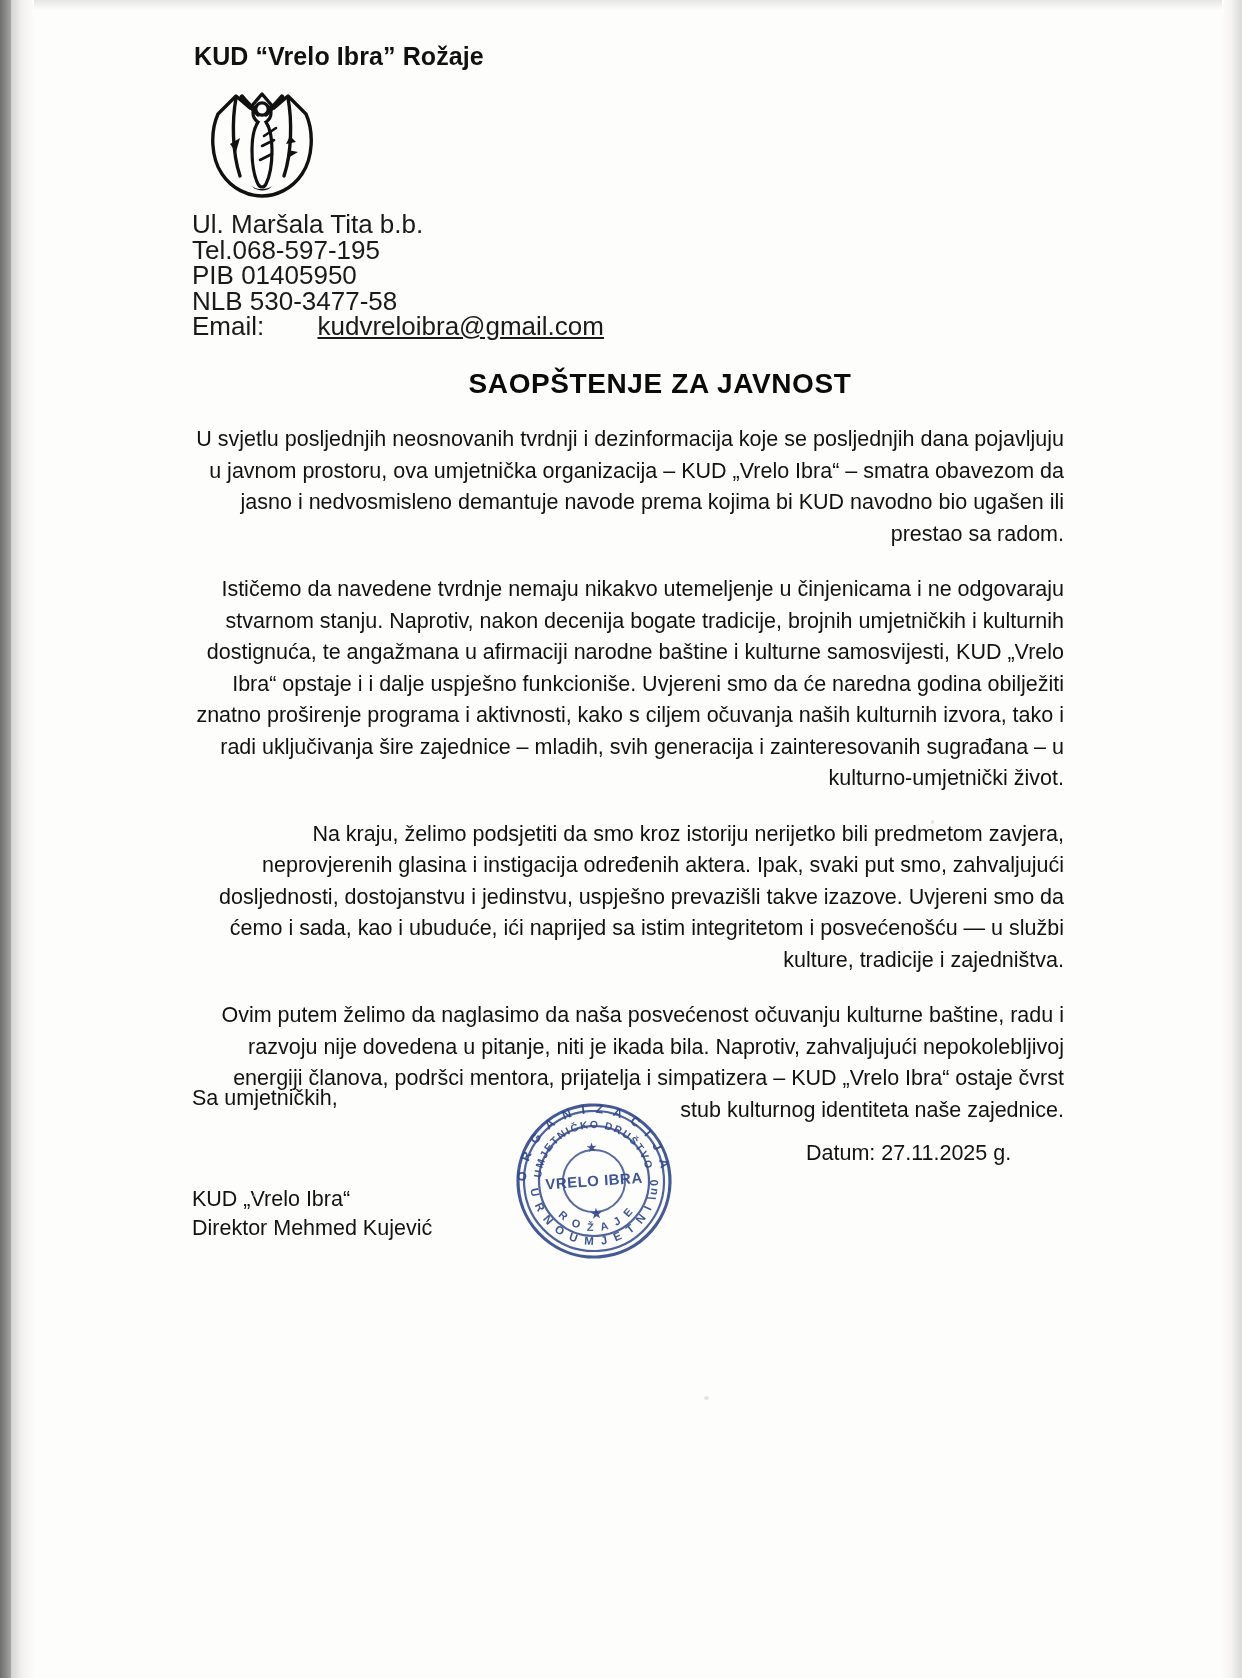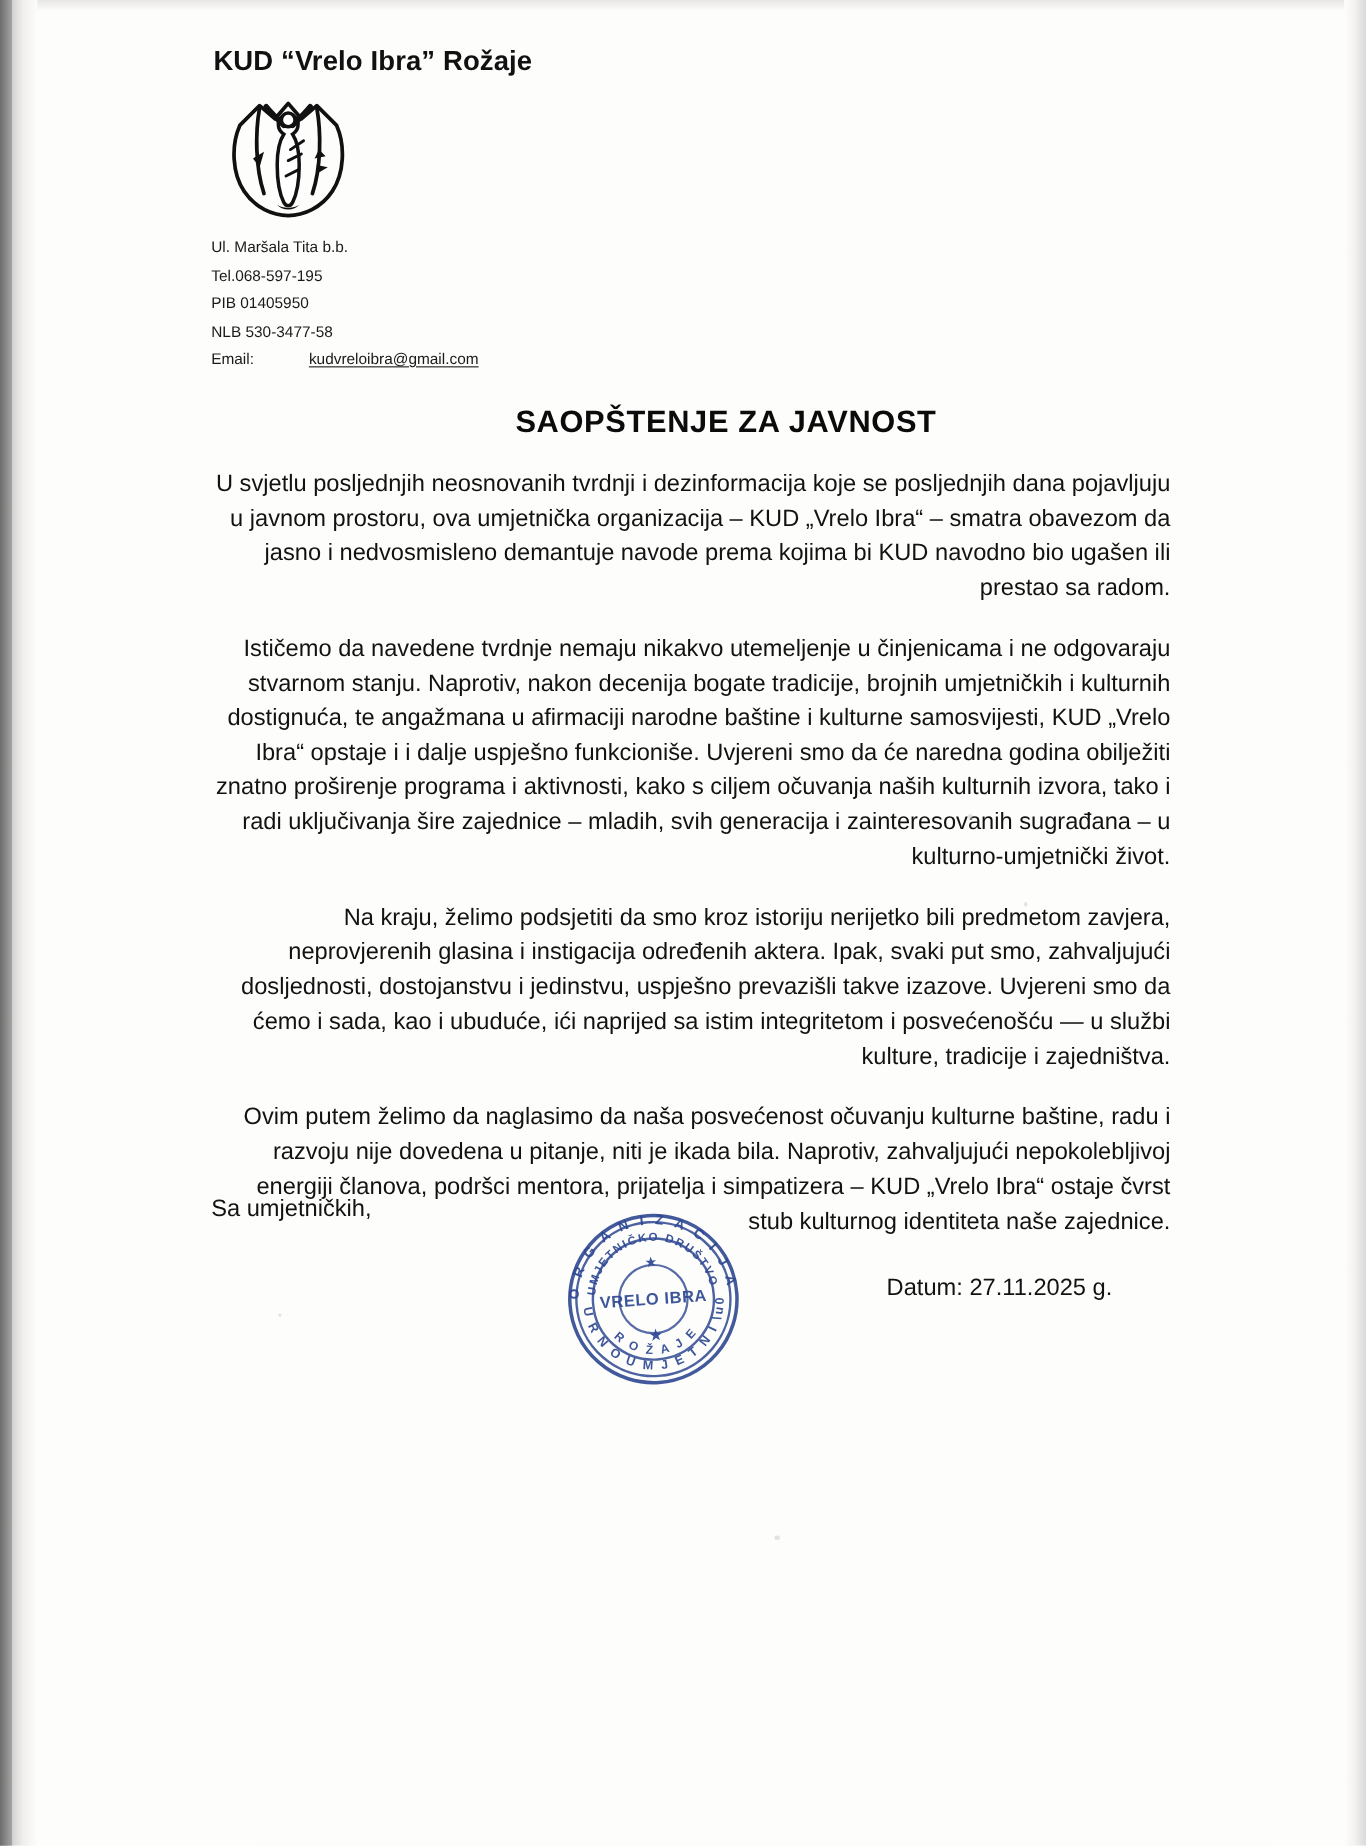--- a/index.html
+++ b/index.html
@@ -62,21 +62,21 @@
   .logo-wrap {
     position: absolute;
     left: 186px; top: 80px;
     width: 120px; height: 122px;
   }
   .logo-wrap svg { display: block; }
 
   .contact-block {
     position: absolute;
     left: 176px; top: 212px;
-    font-size: 14px;
+    font-size: 26px;
     line-height: 25.5px;
     color: #1a1a1a;
     white-space: nowrap;
   }
   .contact-line { display: block; }
   .email-line .email-addr {
     text-decoration: underline;
     text-underline-offset: 2px;
     margin-left: 46px;
   }
@@ -122,21 +122,20 @@
     color: #121212;
   }
   .sign-block div { display: block; }
 
   .date-line {
     position: absolute;
     left: 790px; top: 1141px;
     font-size: 21.5px;
     color: #121212;
     white-space: nowrap;
-    margin-top: 17px;
   }
 
   
   .stamp {
     position: absolute;
     left: 490px; top: 1093px;
     width: 176px; height: 176px;
     opacity: 0.93;
     transform: rotate(-4deg);
   }
@@ -212,20 +211,24 @@
 
   <div class="body-copy">
     <p>U svjetlu posljednjih neosnovanih tvrdnji i dezinformacija koje se posljednjih dana pojavljuju u javnom prostoru, ova umjetnička organizacija – KUD „Vrelo Ibra“ – smatra obavezom da jasno i nedvosmisleno demantuje navode prema kojima bi KUD navodno bio ugašen ili prestao sa radom.</p>
     <p>Ističemo da navedene tvrdnje nemaju nikakvo utemeljenje u činjenicama i ne odgovaraju stvarnom stanju. Naprotiv, nakon decenija bogate tradicije, brojnih umjetničkih i kulturnih dostignuća, te angažmana u afirmaciji narodne baštine i kulturne samosvijesti, KUD „Vrelo Ibra“ opstaje i i dalje uspješno funkcioniše. Uvjereni smo da će naredna godina obilježiti znatno proširenje programa i aktivnosti, kako s ciljem očuvanja naših kulturnih izvora, tako i radi uključivanja šire zajednice – mladih, svih generacija i zainteresovanih sugrađana – u kulturno-umjetnički život.</p>
     <p>Na kraju, želimo podsjetiti da smo kroz istoriju nerijetko bili predmetom zavjera, neprovjerenih glasina i instigacija određenih aktera. Ipak, svaki put smo, zahvaljujući dosljednosti, dostojanstvu i jedinstvu, uspješno prevazišli takve izazove. Uvjereni smo da ćemo i sada, kao i ubuduće, ići naprijed sa istim integritetom i posvećenošću — u službi kulture, tradicije i zajedništva.</p>
     <p>Ovim putem želimo da naglasimo da naša posvećenost očuvanju kulturne baštine, radu i razvoju nije dovedena u pitanje, niti je ikada bila. Naprotiv, zahvaljujući nepokolebljivoj energiji članova, podršci mentora, prijatelja i simpatizera – KUD „Vrelo Ibra“ ostaje čvrst stub kulturnog identiteta naše zajednice.</p>
   </div>
 
   <div class="closing">Sa umjetničkih,</div>
 
+  <div class="sign-block">
+    <div>KUD „Vrelo Ibra“</div>
+    <div>Direktor Mehmed Kujević</div>
+  </div>
 
   <div class="date-line">Datum: 27.11.2025 g.</div>
 
   <div class="stamp">
     <svg width="176" height="176" viewBox="0 0 176 176" xmlns="http://www.w3.org/2000/svg">
       <defs>
         <path id="arcOuterTop" d="M 88,88 m -68,0 a 68,68 0 1,1 136,0" fill="none"></path>
         <path id="arcOuterBottom" d="M 24,88 a 64,64 0 0,0 128,0" fill="none"></path>
         <path id="arcInnerTop" d="M 88,88 m -53,0 a 53,53 0 1,1 106,0" fill="none"></path>
         <path id="arcInnerBottom" d="M 38,88 a 50,50 0 0,0 100,0" fill="none"></path>

